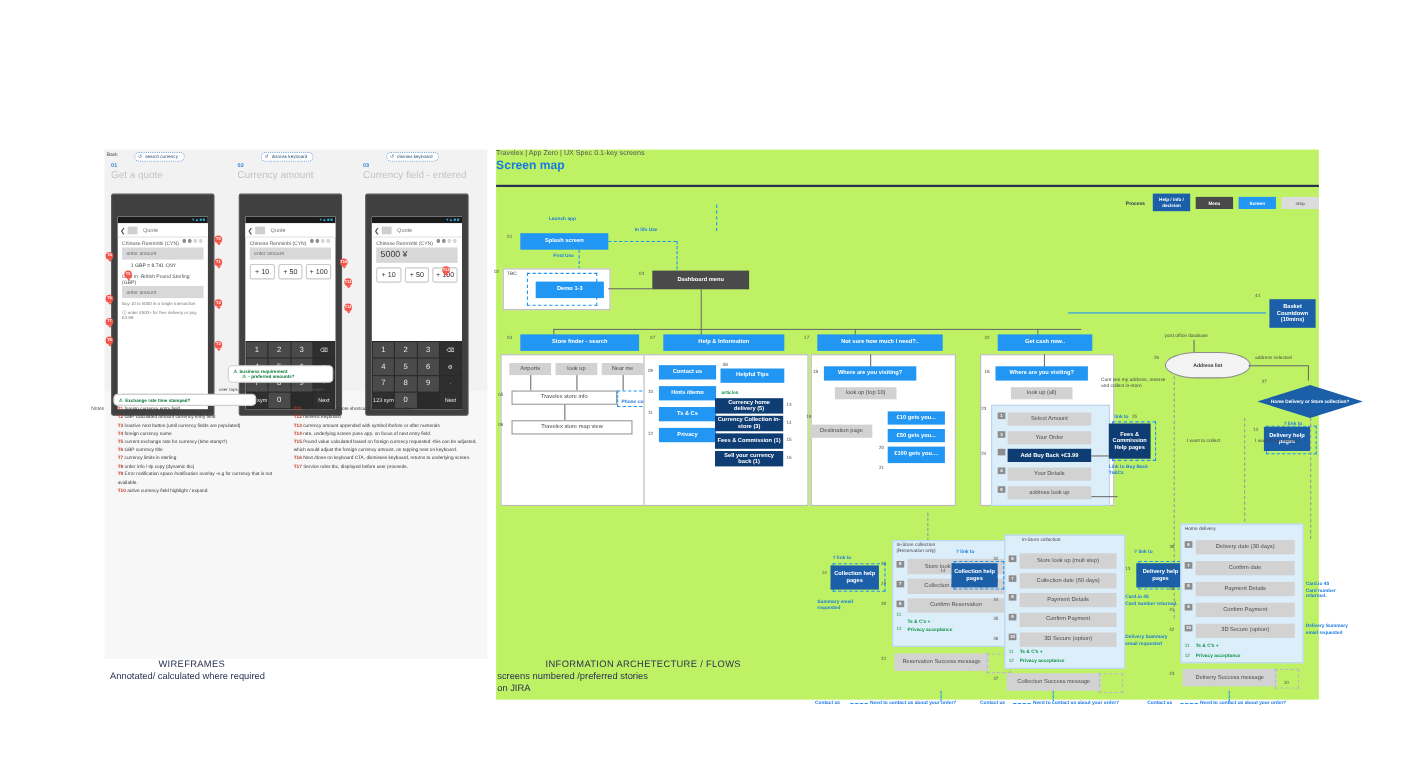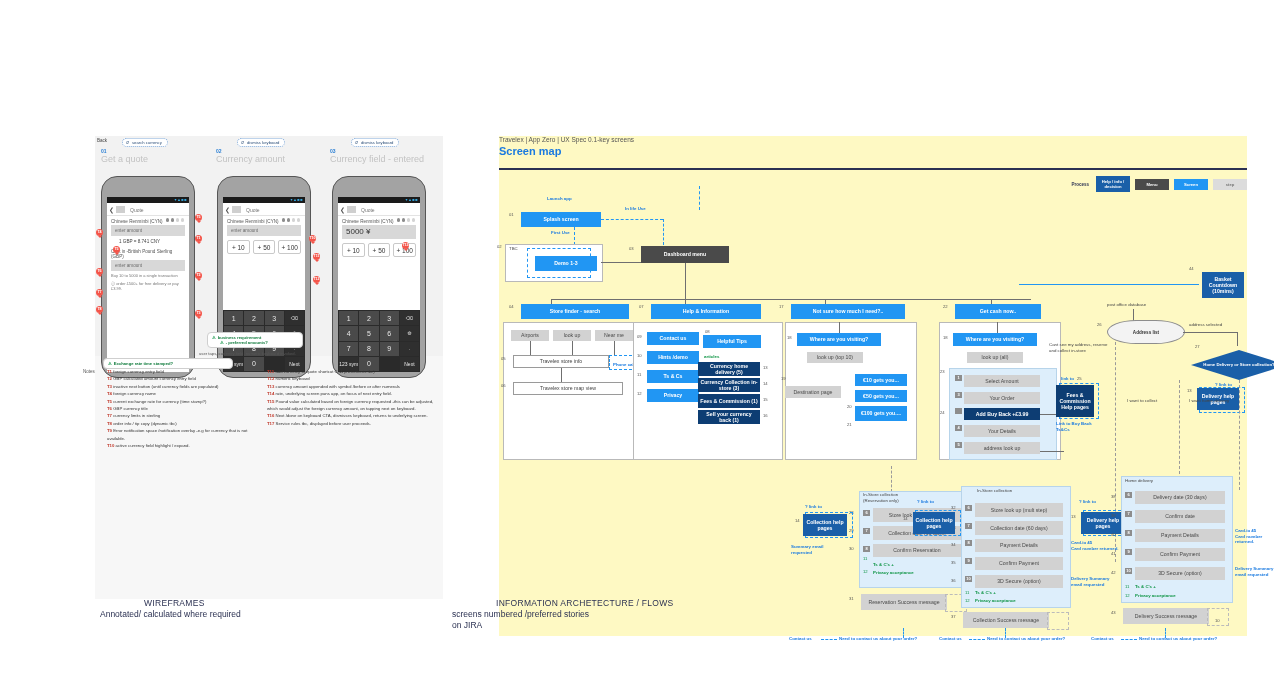--- a/index.html
+++ b/index.html
@@ -8,38 +8,38 @@
     font-family:"Liberation Sans", sans-serif;color:#2b3152;
     position:relative;
   }
   
   #title-block{position:absolute;left:86px;top:6px;}
   #page-title{font-size:31px;font-weight:bold;color:#2b2f55;letter-spacing:-0.5px;margin:0;}
   #page-subtitle{font-size:21px;color:#7a7f9b;margin:6px 0 0 2px;font-weight:normal;}
 
   
   #wireframe-panel{position:absolute;left:95px;top:136px;width:348px;height:463px;background:#fff;}
-  #flow-panel{position:absolute;left:451px;top:136px;width:748px;height:500px;background:#fef9c3;margin-left:48px;}
+  #flow-panel{position:absolute;left:451px;top:136px;width:748px;height:500px;background:#bef264;}
 
   .cap{position:absolute;font-size:8.5px;line-height:11px;color:#2b3152;}
   #wireframes-caption{left:100px;top:598px;}
   #ia-caption{left:452px;top:598px;}
   .cap .hd{font-weight:normal;letter-spacing:0.3px;margin-left:44px;}
 
   
   .wf-bg{position:absolute;left:0;top:0;width:348px;height:220px;background:#f2f2f2;}
   .wf-bg2{position:absolute;left:0;top:220px;width:348px;height:243px;background:#f7f7f7;}
   .wf-back{position:absolute;left:2px;top:2px;font-size:4.5px;color:#444;}
   .pill{position:absolute;border:1px dotted #7ea8d8;border-radius:7px;background:#fff;
         font-size:4.2px;color:#2a4d78;padding:1px 5px 1px 9px;white-space:nowrap;}
   .pill:before{content:"\21BA";position:absolute;left:2.5px;top:0.5px;font-size:4.5px;color:#2a4d78;}
   .wf-num{position:absolute;font-size:5px;color:#2a7fd4;font-weight:bold;}
   .wf-ttl{position:absolute;font-size:9px;color:#c3c3c3;line-height:10px;width:95px;}
 
-  .phone{position:absolute;width:92px;height:200px;border:1.6px solid #565656;border-radius:16px;background:#a3a3a3;}
+  .phone{position:absolute;width:92px;height:200px;border:1.6px solid #565656;border-radius:2px;background:#404040;}
   .phone .scr{position:absolute;left:5px;top:20px;width:82px;height:175px;background:#fff;overflow:hidden;}
   .statusbar{height:6px;background:#1a1a1a;}
   .statusbar .sig{float:right;color:#35a8e0;font-size:4px;line-height:6px;padding-right:2px;letter-spacing:0.4px;}
   .appbar{height:12px;background:#fff;border-bottom:1px solid #e3e3e3;position:relative;}
   .appbar .bk{position:absolute;left:2px;top:2.5px;font-size:6px;color:#555;}
   .appbar .logo{position:absolute;left:9px;top:3px;width:9px;height:7px;background:#cfcfcf;}
   .appbar .q{position:absolute;left:23px;top:3.5px;font-size:5px;color:#777;}
   .dots{position:absolute;right:5px;top:4.5px;}
   .dots i{display:inline-block;width:3.4px;height:3.4px;border-radius:50%;background:#d4d4d4;margin-left:1.6px;}
   .dots i.on{background:#8d8d8d;}

